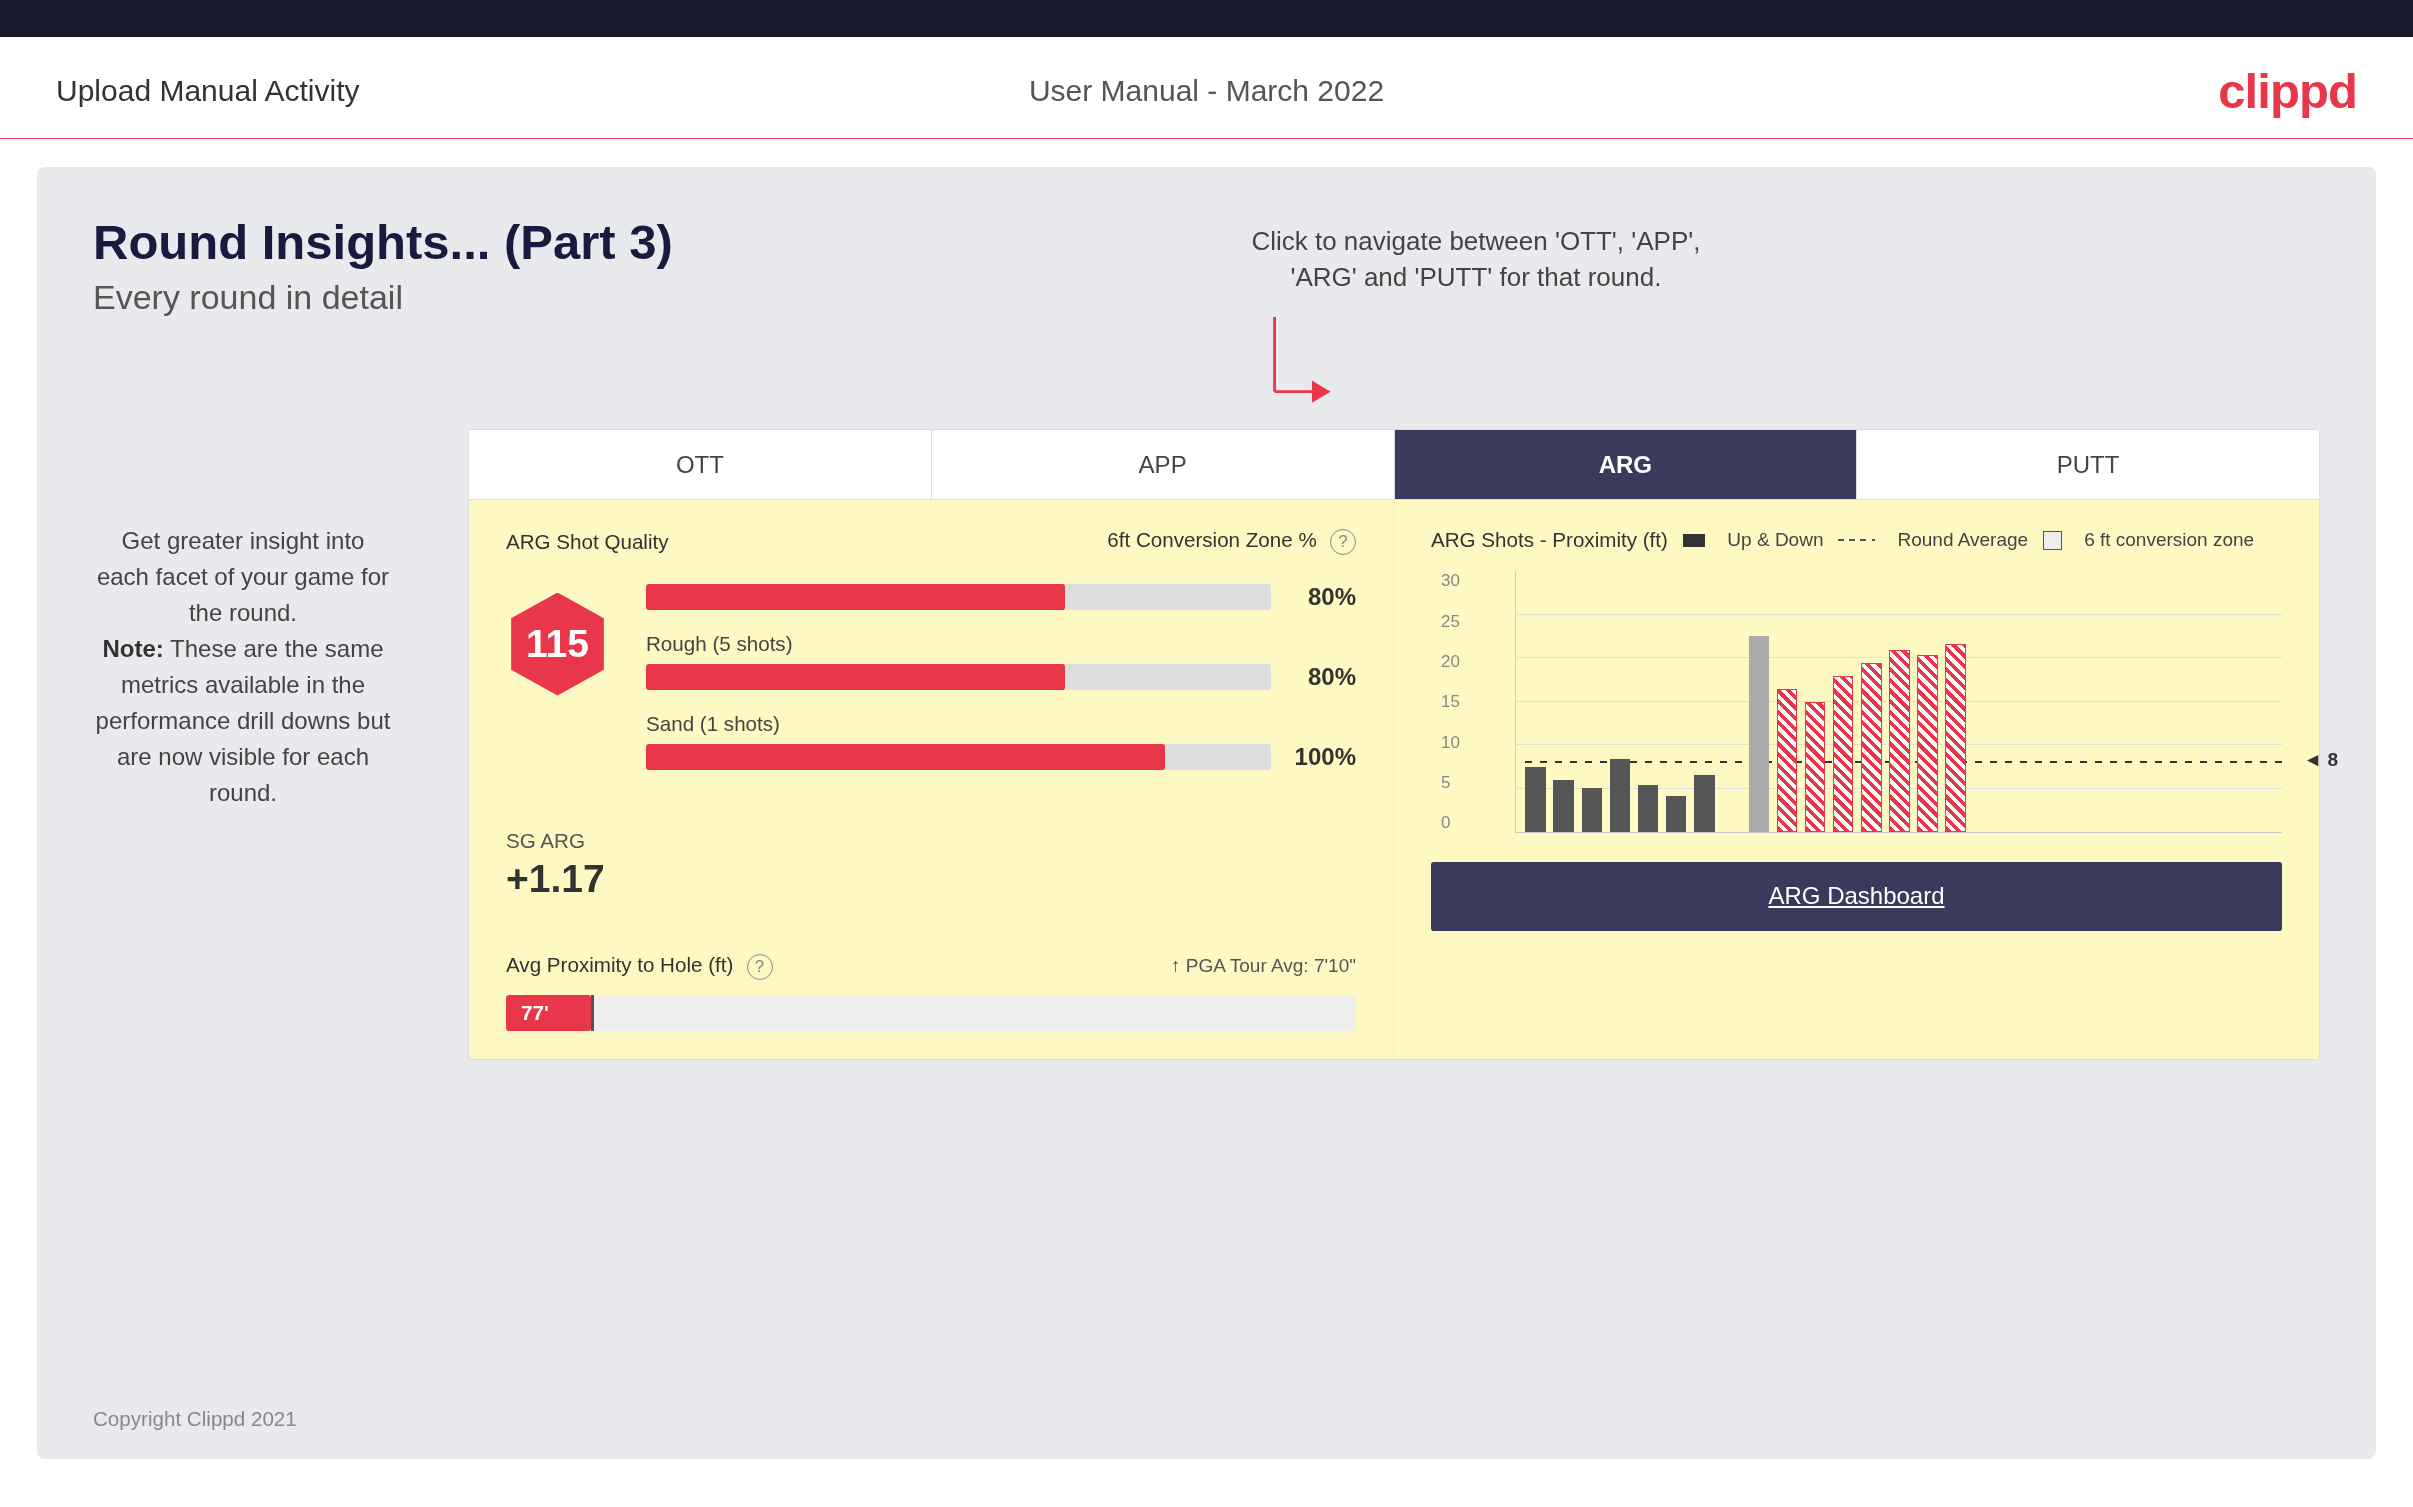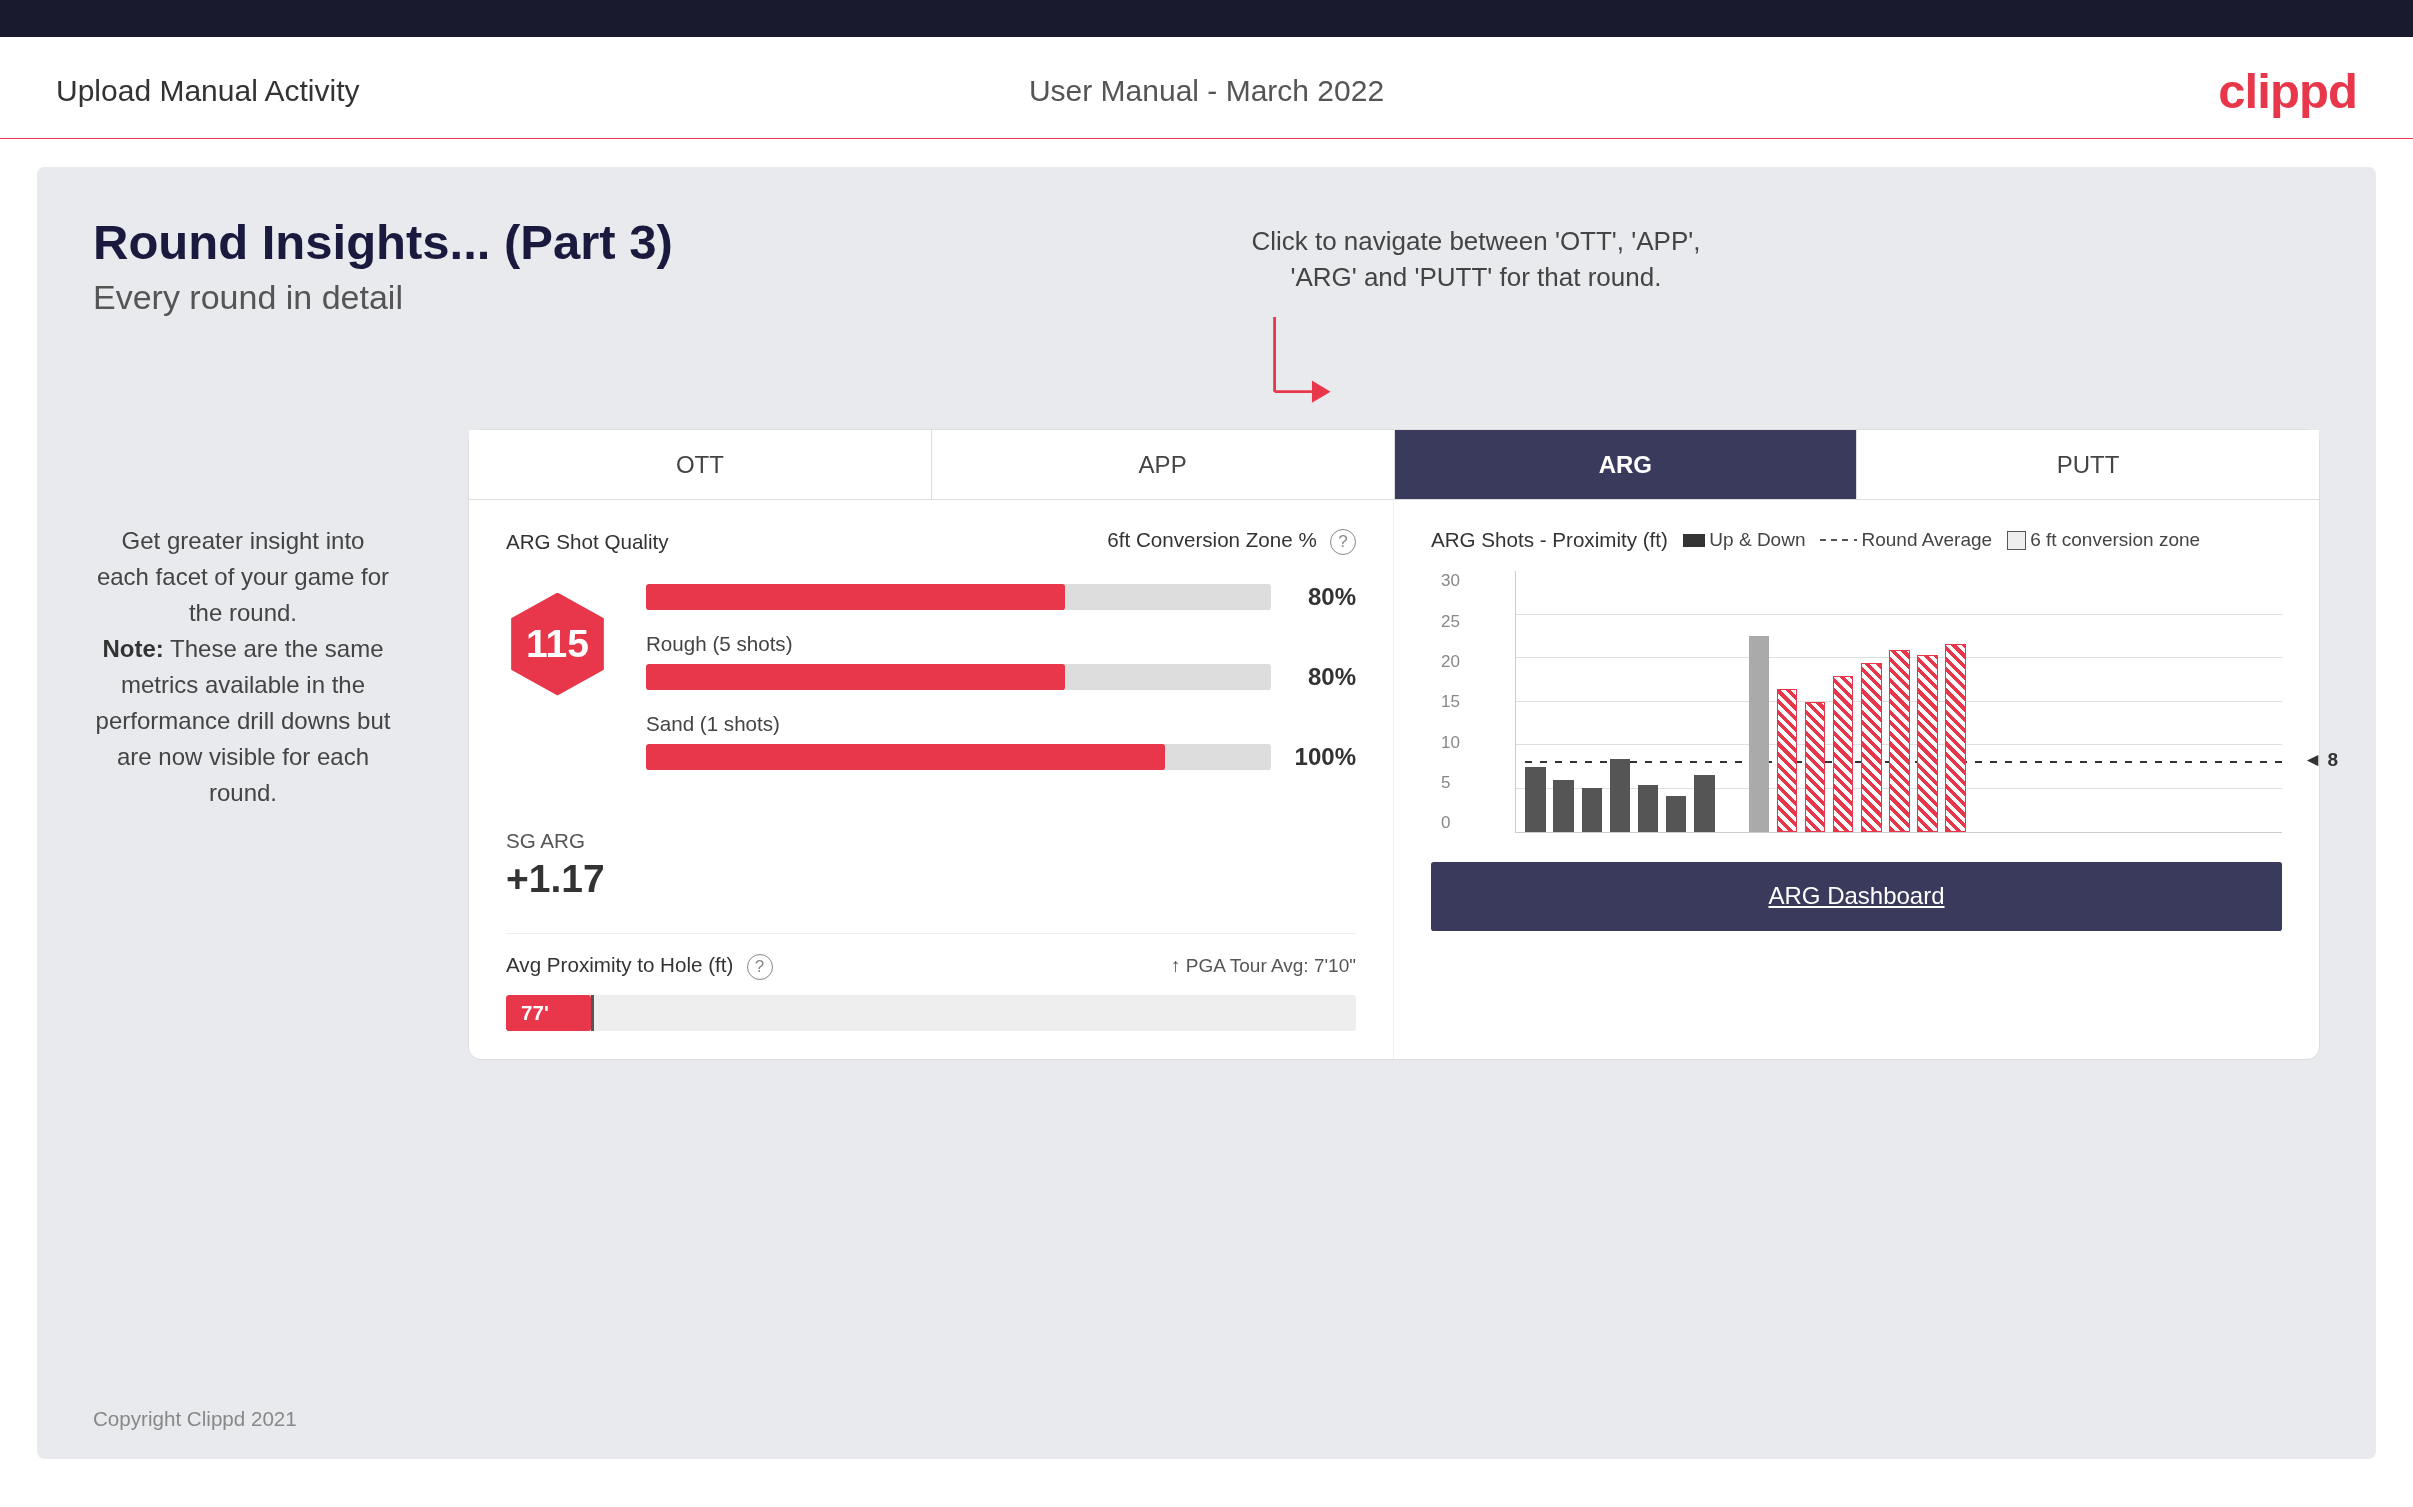--- a/index.html
+++ b/index.html
@@ -102,23 +102,23 @@
       font-weight: 700;
       color: #333;
     }
 
     
     .dashboard-panel {
       position: absolute;
       top: 262px;
       left: 431px;
       right: 56px;
-      background: #ffffff;
+      background: #fef9c3;
       border: 0.9px solid #ddd;
-      border-radius: 13px;
+      border-radius: 4px;
     }
 
     
     .tabs {
       display: flex;
       border-bottom: 0.9px solid #ddd;
     }
     .tab {
       flex: 1;
       padding: 20.6px 0;
@@ -305,21 +305,21 @@
       align-items: center;
       margin-bottom: 19px;
       font-size: 20.6px;
       color: #333;
       flex-wrap: wrap;
       gap: 15px;
     }
     .legend-item {
       display: flex;
       align-items: center;
-      gap: 4px;
+      gap: 22px;
       font-size: 19px;
       color: #444;
     }
     .legend-box {
       width: 22.5px;
       height: 13px;
       background: #333;
     }
     .legend-dashed {
       width: 37px;

